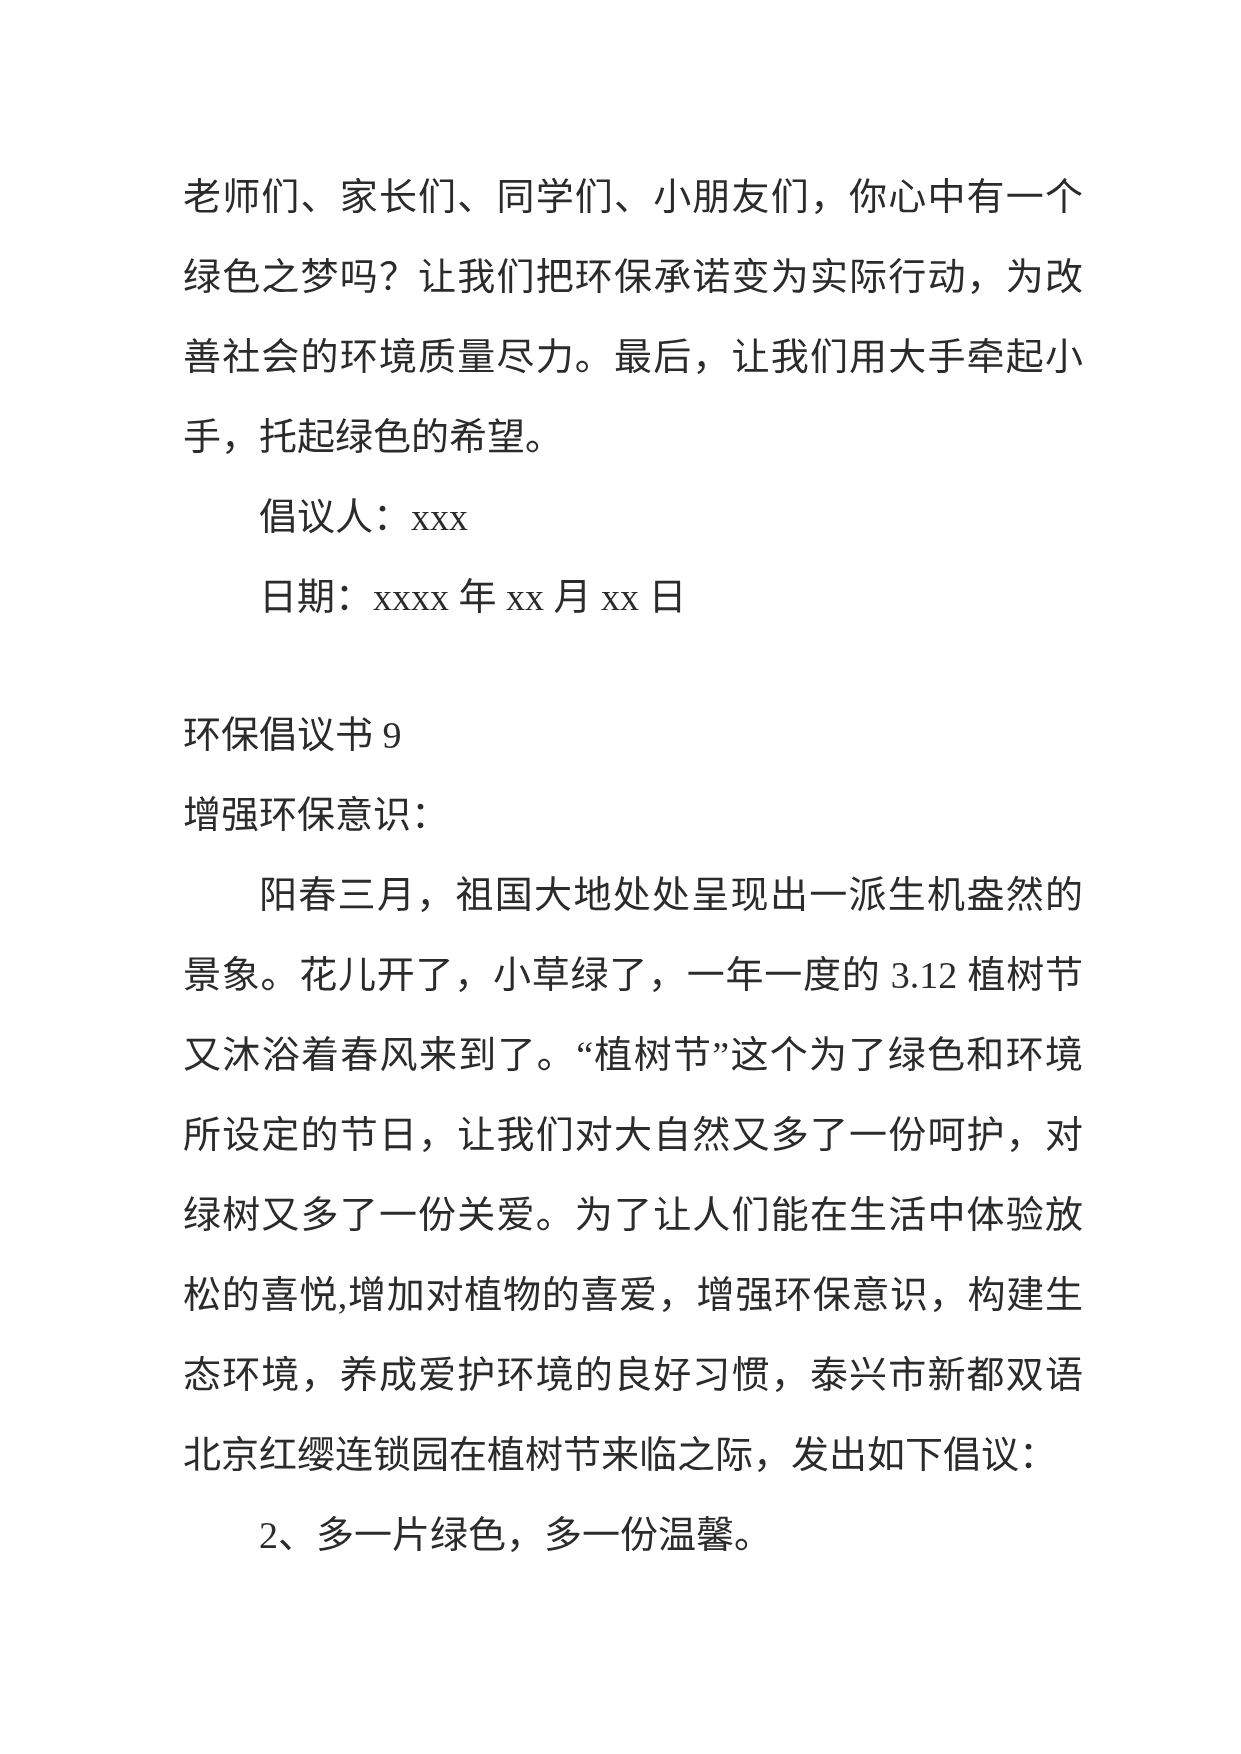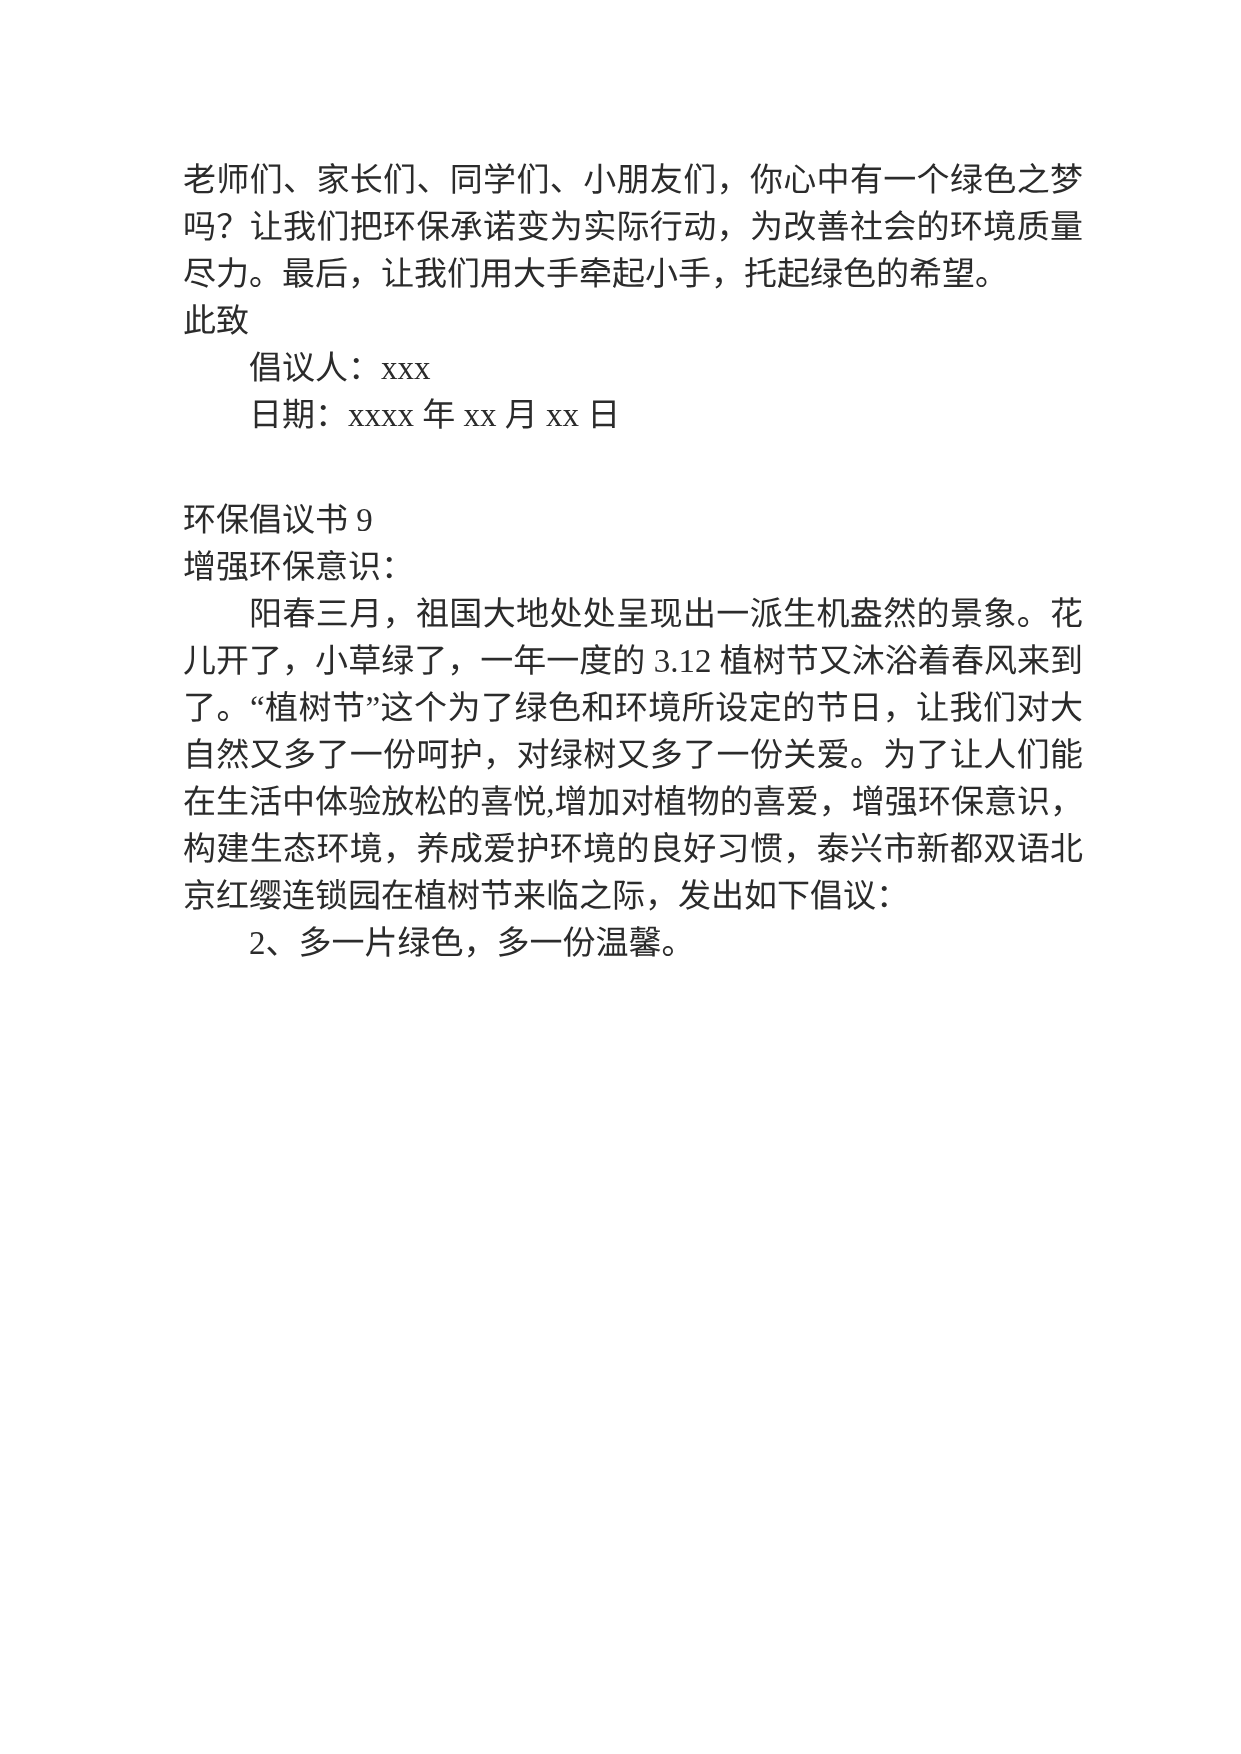--- a/index.html
+++ b/index.html
@@ -16,22 +16,22 @@
   .page {
     box-sizing: border-box;
     width: 1241px;
     height: 1754px;
     background: #ffffff;
     padding: 157px 158px 0 183px;
   }
   .doc {
     width: 900px;
     color: #2b2b2b;
-    font-size: 33px;
-    line-height: 47px;
+    font-size: 38px;
+    line-height: 80px;
   }
   .para {
     margin: 0;
     padding: 0;
     text-align: justify;
     text-justify: inter-character;
     word-break: break-all;
     overflow-wrap: anywhere;
   }
   .para.indent {
@@ -40,21 +40,20 @@
   .para.spacer {
     height: 58.3px;
   }
 </style>
 </head>
 <body>
 
 <main class="page">
   <section class="doc" id="doc-body">
       <p class="para">老师们、家长们、同学们、小朋友们，你心中有一个绿色之梦吗？让我们把环保承诺变为实际行动，为改善社会的环境质量尽力。最后，让我们用大手牵起小手，托起绿色的希望。</p>
-      <p class="para">此致</p>
       <p class="para indent">倡议人：xxx</p>
       <p class="para indent">日期：xxxx 年 xx 月 xx 日</p>
       <p class="para spacer"></p>
       <p class="para">环保倡议书 9</p>
       <p class="para">增强环保意识：</p>
       <p class="para indent">阳春三月，祖国大地处处呈现出一派生机盎然的景象。花儿开了，小草绿了，一年一度的 3.12 植树节又沐浴着春风来到了。“植树节”这个为了绿色和环境所设定的节日，让我们对大自然又多了一份呵护，对绿树又多了一份关爱。为了让人们能在生活中体验放松的喜悦,增加对植物的喜爱，增强环保意识，构建生态环境，养成爱护环境的良好习惯，泰兴市新都双语北京红缨连锁园在植树节来临之际，发出如下倡议：</p>
       <p class="para indent">2、多一片绿色，多一份温馨。</p>
     </section>
 </main>
 

